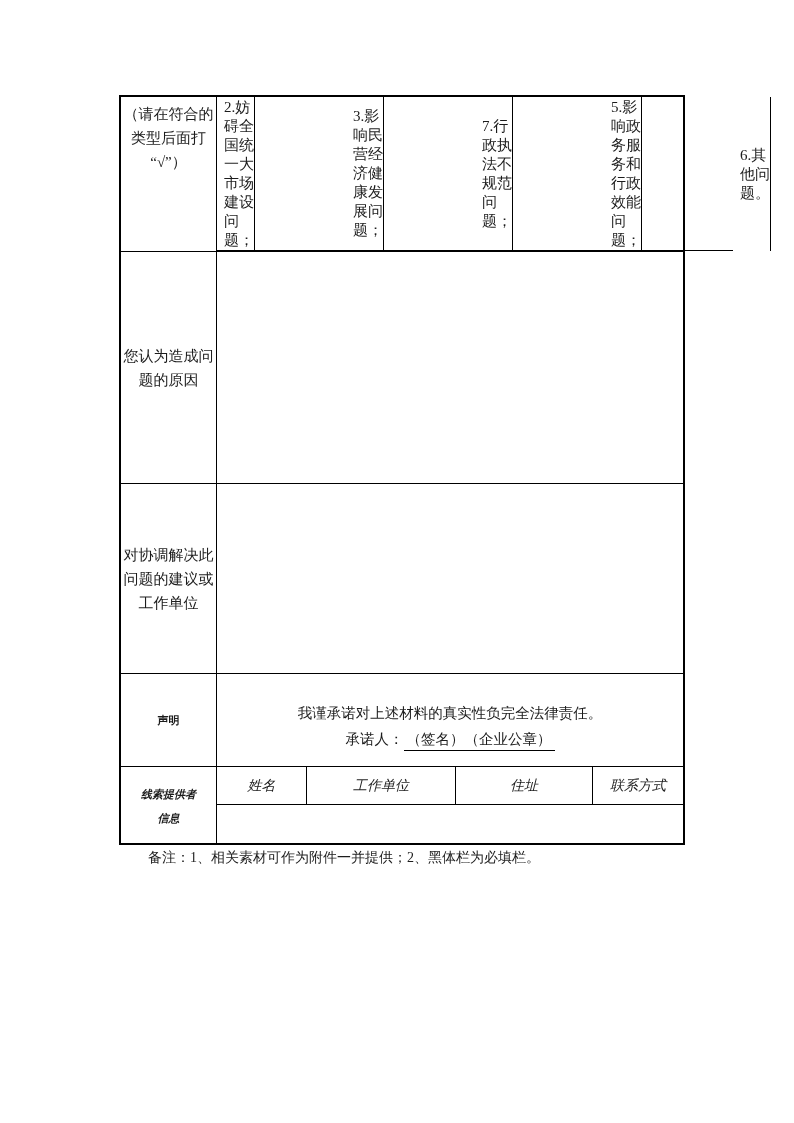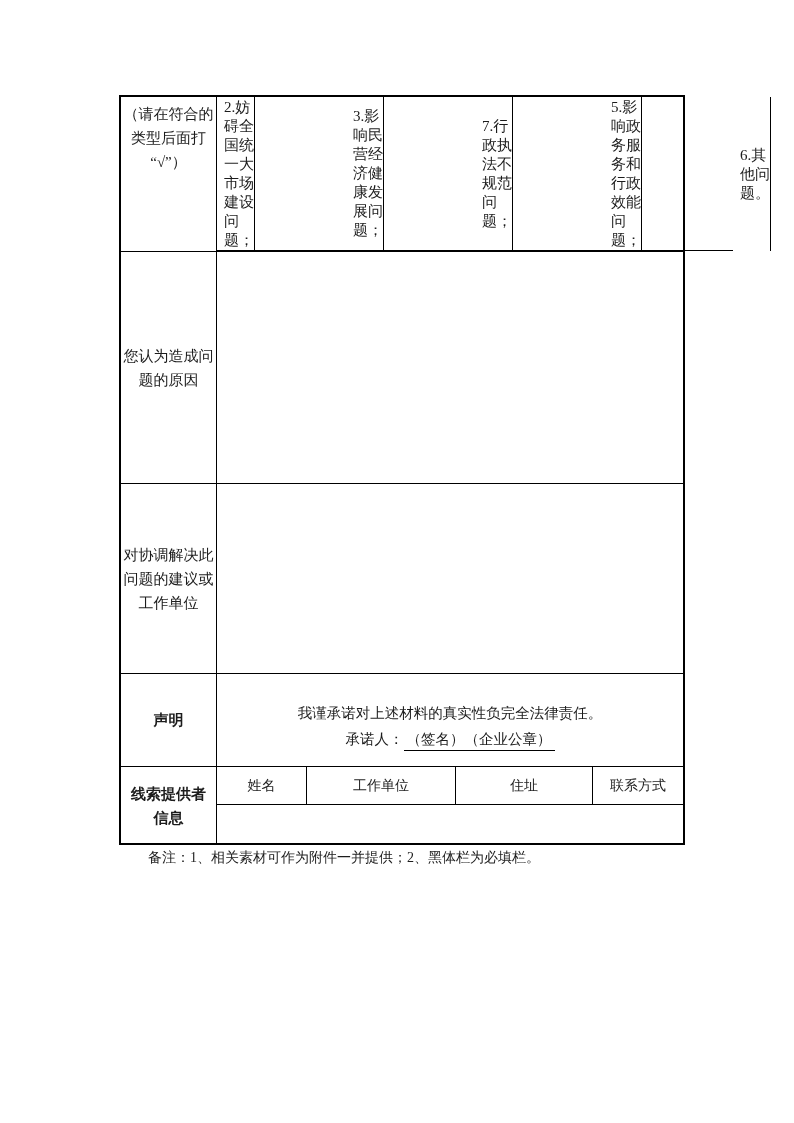--- a/index.html
+++ b/index.html
@@ -40,21 +40,21 @@
     justify-content: center;
     text-align: center;
     font-size: 15px;
     line-height: 24px;
     padding: 0 2px;
   }
   .label-line { white-space: nowrap; }
   .bold-label {
     font-family: "Liberation Sans", "DejaVu Sans", sans-serif;
     font-weight: bold;
-    font-size: 15px;
+    font-size: 11px;
   }
   
   .sec-types { flex: 0 0 155px; }
   .sec-types .label-cell { justify-content: flex-start; padding-top: 5px; }
   .type-rows { flex: 1; display: flex; flex-direction: row; }
   .type-row { flex: 1; display: flex; border-bottom: 1.3px solid #000; }
   .type-row:last-child { border-bottom: none; }
   .type-text {
     flex: 1;
     display: flex;
@@ -81,21 +81,21 @@
     line-height: 26px;
   }
   .sig-line { white-space: nowrap; }
   .sig-underline {
     display: inline-block;
     border-bottom: 1.2px solid #000;
     padding: 0 3px;
     line-height: 22px;
   }
   
-  .sec-informant { flex: 1; }
+  .sec-informant { flex: 1; font-style: italic; }
   .sub-table { flex: 1; display: flex; flex-direction: column; gap: 39px; }
   .sub-header-row { flex: 0 0 38px; display: flex; border-bottom: 1.3px solid #000; }
   .sub-data-row { flex: 1; display: flex; }
   .sub-cell {
     display: flex;
     align-items: center;
     justify-content: center;
     font-size: 14px;
     border-right: 1.3px solid #000;
   }

